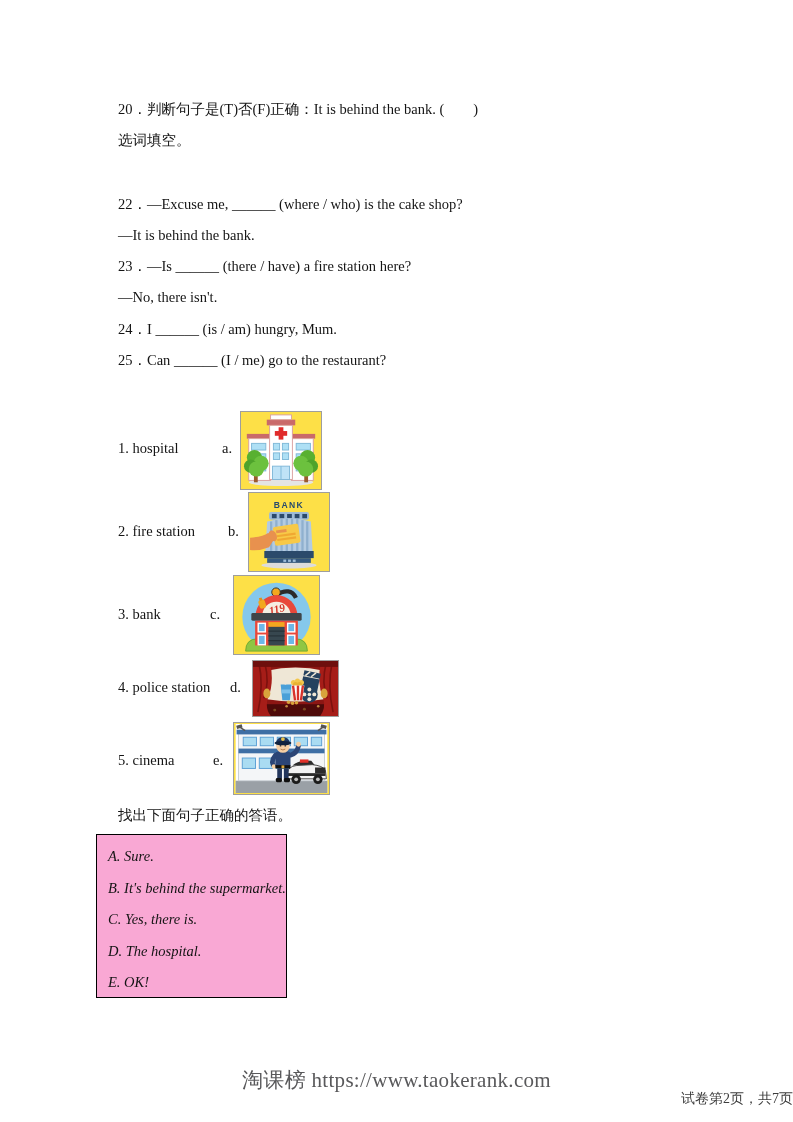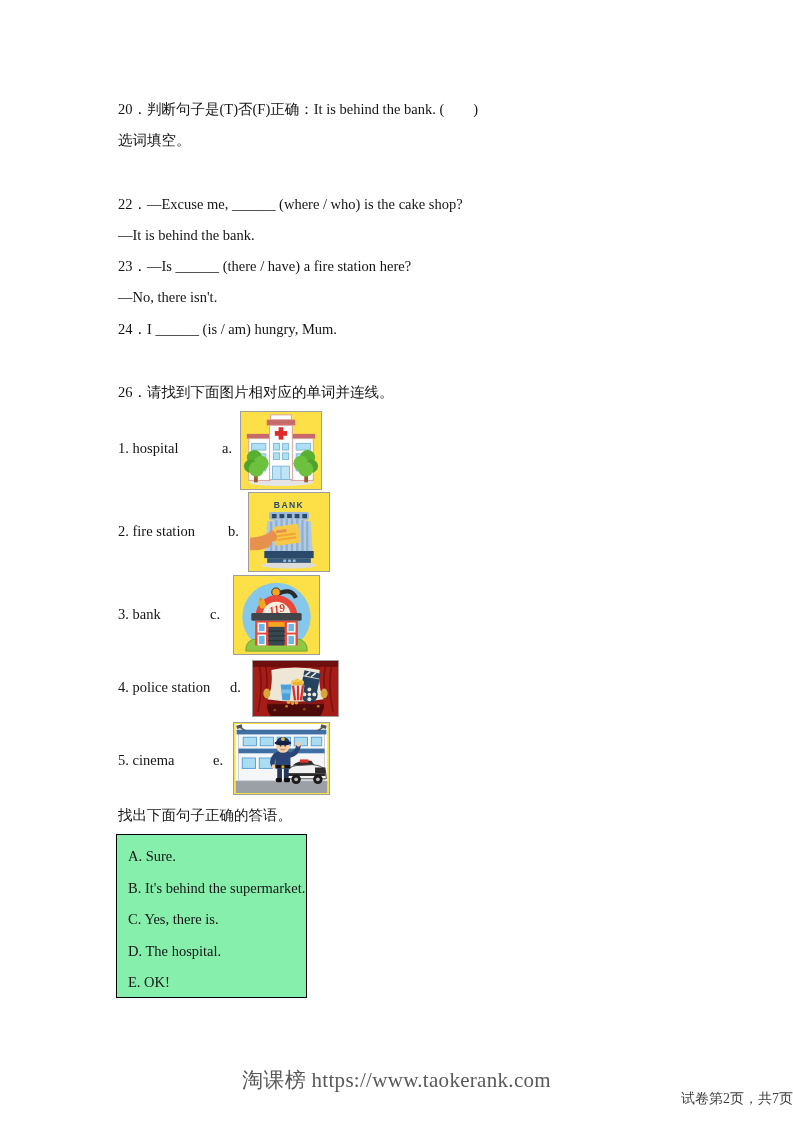--- a/index.html
+++ b/index.html
@@ -32,26 +32,27 @@
     position: absolute;
     border: 1px solid #9e9e9e;
     background: #fde047;
     display: flex;
     align-items: center;
     justify-content: center;
     overflow: hidden;
   }
   .answer-box {
     position: absolute;
-    left: 116px;
+    left: 96px;
     top: 834px;
     width: 191px;
     height: 164px;
     border: 1.5px solid #000000;
-    background: #86efac;
+    background: #f9a8d4;
+    font-style: italic;
   }
   .answer-option {
     position: absolute;
     left: 11px;
     font-size: 14.5px;
     line-height: 15px;
     color: #141414;
     white-space: pre;
   }
   .watermark {
@@ -81,21 +82,21 @@
 
 <div class="page">
 
   <div class="line" style="top:102px">20．判断句子是(T)否(F)正确：It is behind the bank. (        )</div>
   <div class="line" style="top:133px">选词填空。</div>
   <div class="line" style="top:197px">22．—Excuse me, ______ (where / who) is the cake shop?</div>
   <div class="line" style="top:228px">—It is behind the bank.</div>
   <div class="line" style="top:259px">23．—Is ______ (there / have) a fire station here?</div>
   <div class="line" style="top:290px">—No, there isn't.</div>
   <div class="line" style="top:322px">24．I ______ (is / am) hungry, Mum.</div>
-  <div class="line" style="top:385px">26．请找到下面图片相对应的单词并连线。</div>
+  <div class="line" style="top:353px">25．Can ______ (I / me) go to the restaurant?</div>
 
   <div class="line" style="top:441px">1. hospital</div>
   <div class="match-letter" style="left:222px;top:441px">a.</div>
   <div class="img-box" style="left:240px;top:411px;width:82px;height:79px">
     <svg width="78" height="75" viewBox="0 0 82 79">
       <ellipse cx="41" cy="73" rx="34" ry="4" fill="#e4e4e4"></ellipse>
       <rect x="5" y="22" width="27" height="5" fill="#c96a6a"></rect>
       <rect x="50" y="22" width="27" height="5" fill="#c96a6a"></rect>
       <rect x="7" y="27" width="23" height="44" fill="#ffffff" stroke="#d9a0a0"></rect>
       <rect x="52" y="27" width="23" height="44" fill="#ffffff" stroke="#d9a0a0"></rect>

